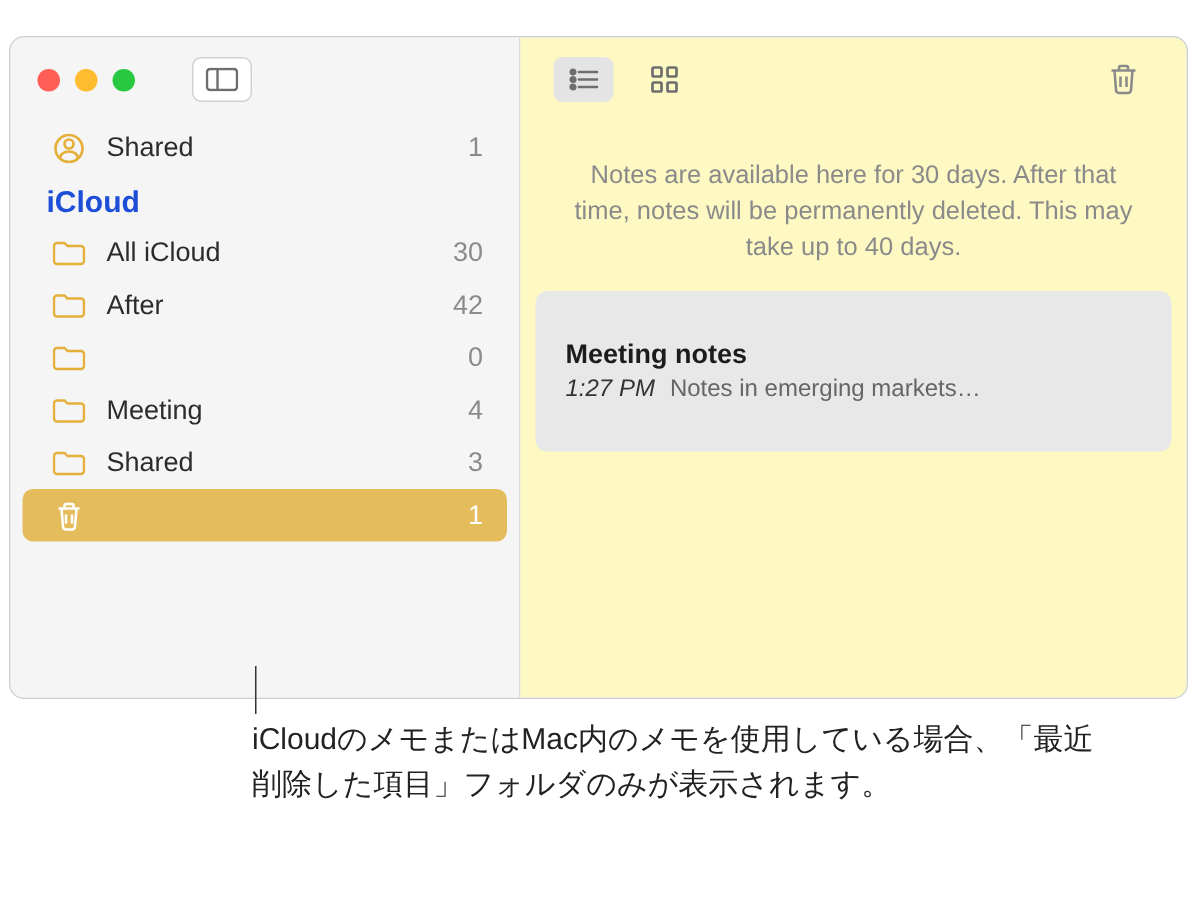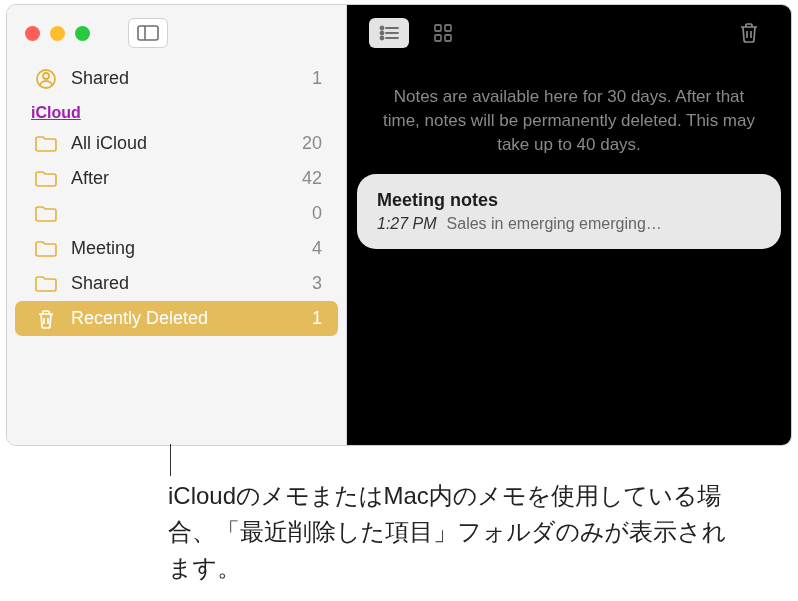--- a/index.html
+++ b/index.html
@@ -10,21 +10,21 @@
       height: 601px;
       position: relative;
     }
     .window {
       width: 786px;
       height: 442px;
       border: 1px solid #d0d0d0;
       border-radius: 10px;
       display: flex;
       overflow: hidden;
-      margin: 4px 0 0 6px;
+      margin: 24px 0 0 6px;
       background: #fff;
     }
     .sidebar {
       width: 340px;
       background: #f5f5f5;
       border-right: 1px solid #d8d8d8;
       display: flex;
       flex-direction: column;
     }
     .titlebar {
@@ -89,54 +89,53 @@
       font-size: 18px;
     }
     .sidebar-row .icon {
       width: 22px;
       display: flex;
       align-items: center;
       justify-content: center;
       color: #e4b03a;
     }
     .sidebar-header {
-      font-size: 16px;
+      font-size: 20px;
       font-weight: 600;
-      color: #a21caf;
+      color: #1d4ed8;
       padding: 8px 0 4px 24px;
-      text-decoration: underline;
     }
     .sidebar-row.selected {
       background: #e4bc5c;
       color: #fff;
       border-radius: 7px;
       margin: 0 8px;
       padding-left: 20px;
       padding-right: 16px;
     }
     .sidebar-row.selected .icon { color: #fff; }
     .sidebar-row.selected .count { color: #fff; }
     .main {
       flex: 1;
-      background: #000000;
+      background: #fef9c3;
       display: flex;
       flex-direction: column;
     }
     .info-text {
       padding: 24px 30px 18px;
       text-align: center;
       color: #8a8a8a;
       font-size: 17px;
       line-height: 1.4;
     }
     .note-item {
       margin: 0 10px;
       background: #e8e8e8;
-      border-radius: 19px;
-      padding: 16px 20px;
+      border-radius: 8px;
+      padding: 32px 20px;
     }
     .note-title {
       font-weight: 700;
       font-size: 18px;
       color: #1c1c1c;
     }
     .note-sub {
       margin-top: 4px;
       font-size: 16px;
       color: #666;
@@ -148,21 +147,21 @@
       width: 1px;
       height: 32px;
       left: 170px;
       top: 444px;
     }
     .callout-text {
       position: absolute;
       left: 168px;
       top: 478px;
       width: 580px;
-      font-size: 24px;
+      font-size: 20px;
       color: #222;
       line-height: 1.5;
     }
   </style>
 </head>
 <body>
 
 <div class="window">
   <div class="sidebar">
     <div class="titlebar">
@@ -194,21 +193,21 @@
 
       <div class="sidebar-header">iCloud</div>
 
       <div class="sidebar-row">
         <span class="icon">
           <svg width="22" height="18" viewBox="0 0 22 18" fill="none" stroke="currentColor" stroke-width="1.6">
             <path d="M1 4a2 2 0 012-2h5l2 2h9a2 2 0 012 2v8a2 2 0 01-2 2H3a2 2 0 01-2-2V4z"></path>
           </svg>
         </span>
         <span>All iCloud</span>
-        <span class="count">20</span>
+        <span class="count">30</span>
       </div>
 
       <div class="sidebar-row">
         <span class="icon">
           <svg width="22" height="18" viewBox="0 0 22 18" fill="none" stroke="currentColor" stroke-width="1.6">
             <path d="M1 4a2 2 0 012-2h5l2 2h9a2 2 0 012 2v8a2 2 0 01-2 2H3a2 2 0 01-2-2V4z"></path>
           </svg>
         </span>
         <span>After</span>
         <span class="count">42</span>
@@ -244,21 +243,20 @@
       </div>
 
       <div class="sidebar-row selected">
         <span class="icon">
           <svg width="18" height="20" viewBox="0 0 18 20" fill="none" stroke="currentColor" stroke-width="1.7">
             <path d="M2 5h14M6 5V3a1 1 0 011-1h4a1 1 0 011 1v2M4 5l1 12a2 2 0 002 2h4a2 2 0 002-2l1-12"></path>
             <line x1="7" y1="9" x2="7" y2="15"></line>
             <line x1="11" y1="9" x2="11" y2="15"></line>
           </svg>
         </span>
-        <span>Recently Deleted</span>
         <span class="count">1</span>
       </div>
     </div>
   </div>
 
   <div class="main">
     <div class="toolbar">
       <div class="tool-btn active">
         <svg width="20" height="16" viewBox="0 0 20 16" stroke="currentColor" stroke-width="1.8" fill="currentColor">
           <circle cx="3" cy="3" r="1.5"></circle>
@@ -284,20 +282,20 @@
           <line x1="12" y1="9" x2="12" y2="16"></line>
         </svg>
       </div>
     </div>
 
     <div class="info-text">Notes are available here for 30 days. After that time, notes will be permanently deleted. This may take up to 40 days.</div>
 
     <div class="note-item">
       <div class="note-title">Meeting notes</div>
       <div class="note-sub">
-        <span class="time">1:27 PM</span><span>Sales in emerging emerging…</span>
+        <span class="time">1:27 PM</span><span>Notes in emerging markets…</span>
       </div>
     </div>
   </div>
 </div>
 
 <div class="callout-line"></div>
 <div class="callout-text">iCloudのメモまたはMac内のメモを使用している場合、「最近削除した項目」フォルダのみが表示されます。</div>
 
 </body></html>

